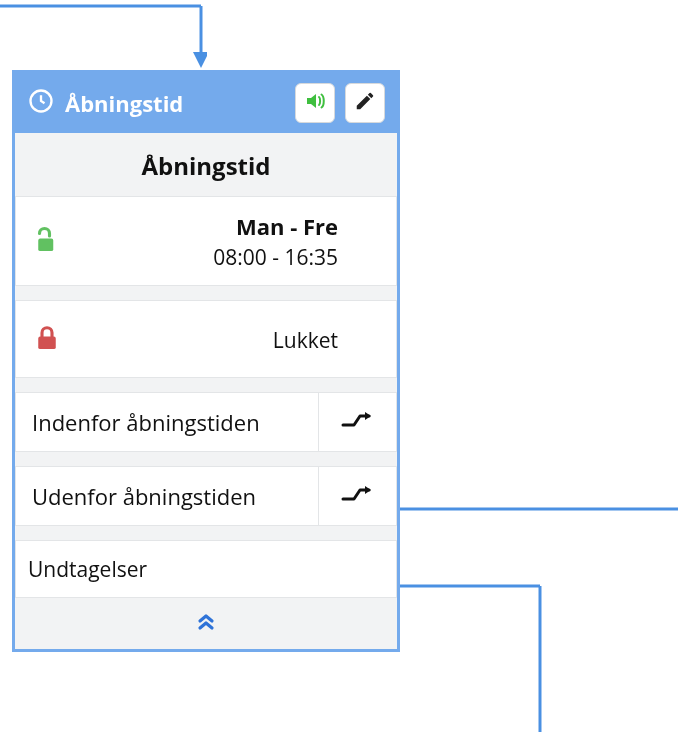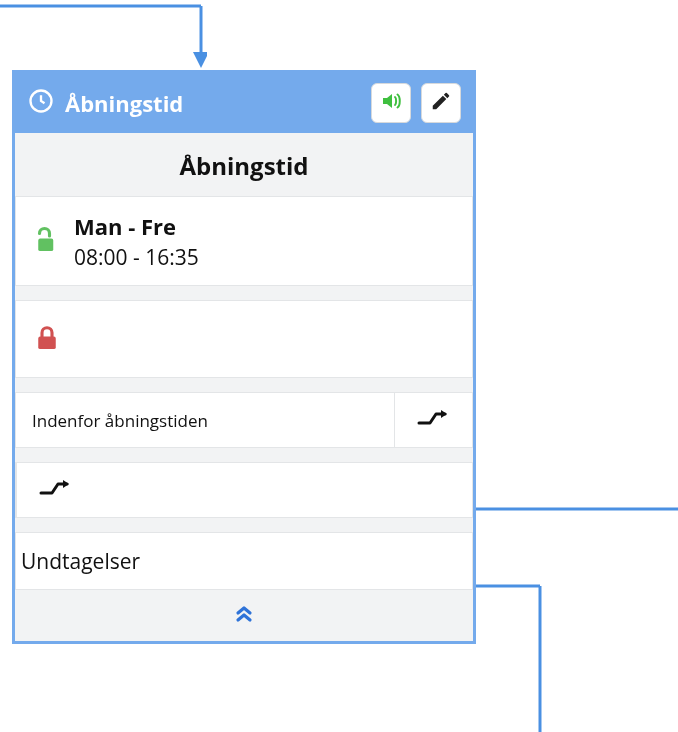--- a/index.html
+++ b/index.html
@@ -26,21 +26,21 @@
     left: 400px; top: 584px; width: 142px; height: 148px;
   }
   .connector line { stroke: #4a90e2; stroke-width: 3; }
   .connector polygon { fill: #4a90e2; }
 
   
   .card {
     position: absolute;
     left: 12px;
     top: 70px;
-    width: 464px;
+    width: 388px;
     border: 3px solid #74aaec;
     background: #f2f3f4;
     display: flex;
     flex-direction: column;
   }
 
   .card-header {
     background: #74aaec;
     display: flex;
     align-items: center;
@@ -83,21 +83,21 @@
     min-height: 78px;
   }
   .slot .lock {
     width: 42px;
     display: flex;
     align-items: center;
     justify-content: flex-start;
   }
   .slot .slot-text {
     flex: 1;
-    text-align: left;
+    text-align: right;
   }
   .slot .slot-days {
     font-weight: 700;
     font-size: 22px;
     color: #111;
   }
   .slot .slot-hours {
     font-size: 21px;
     color: #111;
     margin-top: 2px;
@@ -108,39 +108,39 @@
     background: #fff;
     border: 1px solid #e3e5e7;
     margin: 0 0 14px 0;
     display: flex;
     align-items: stretch;
     min-height: 56px;
   }
   .row .row-label {
     flex: 1;
     padding: 14px 16px;
-    font-size: 17px;
+    font-size: 22px;
     color: #111;
     display: flex;
     align-items: center;
   }
   .row .row-action {
     width: 78px;
     border-left: 1px solid #e3e5e7;
     display: flex;
     align-items: center;
     justify-content: center;
     cursor: pointer;
   }
 
   .row-plain {
     background: #fff;
     border: 1px solid #e3e5e7;
     margin: 0 0 8px 0;
-    padding: 14px 5px;
+    padding: 14px 12px;
     font-size: 21px;
     color: #111;
     min-height: 56px;
     display: flex;
     align-items: center;
     cursor: pointer;
   }
 
   .collapse {
     display: flex;
@@ -212,37 +212,39 @@
   </div>
 
   <div class="slot">
     <span class="lock">
       <svg width="30" height="30" viewBox="0 0 24 24">
         <path d="M8 10V7a4 4 0 0 1 8 0v3" fill="none" stroke="#d15151" stroke-width="2.5" stroke-linecap="round"></path>
         <rect x="5" y="10" width="14" height="10" rx="1.5" fill="#d15151"></rect>
       </svg>
     </span>
     <div class="slot-text">
+      <div class="slot-hours">Lukket</div>
     </div>
     <span class="spacer-right"></span>
   </div>
 
   <div class="row">
     <div class="row-label">Indenfor åbningstiden</div>
     <div class="row-action">
       <span>
         <svg width="34" height="22" viewBox="0 0 34 22" fill="none" stroke="#111" stroke-width="3" stroke-linecap="round" stroke-linejoin="round">
           <path d="M2 16 L13 16 L19 7 L28 7"></path>
           <path d="M24 3 L30 7 L24 11" fill="#111" stroke="none"></path>
         </svg>
       </span>
     </div>
   </div>
 
   <div class="row">
+    <div class="row-label">Udenfor åbningstiden</div>
     <div class="row-action">
       <span>
         <svg width="34" height="22" viewBox="0 0 34 22" fill="none" stroke="#111" stroke-width="3" stroke-linecap="round" stroke-linejoin="round">
           <path d="M2 16 L13 16 L19 7 L28 7"></path>
           <path d="M24 3 L30 7 L24 11" fill="#111" stroke="none"></path>
         </svg>
       </span>
     </div>
   </div>
 

